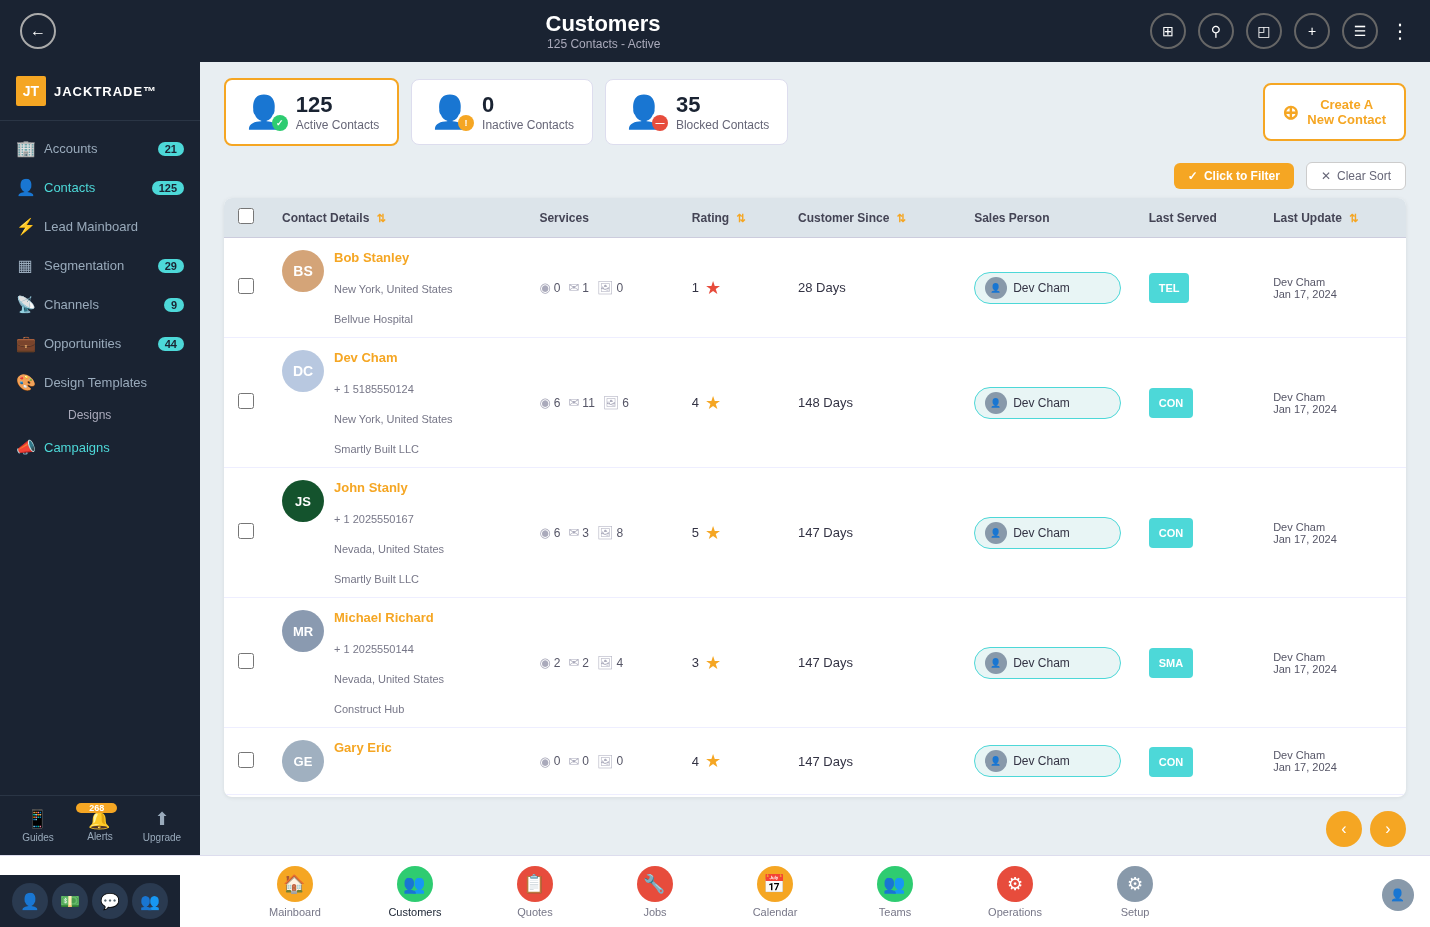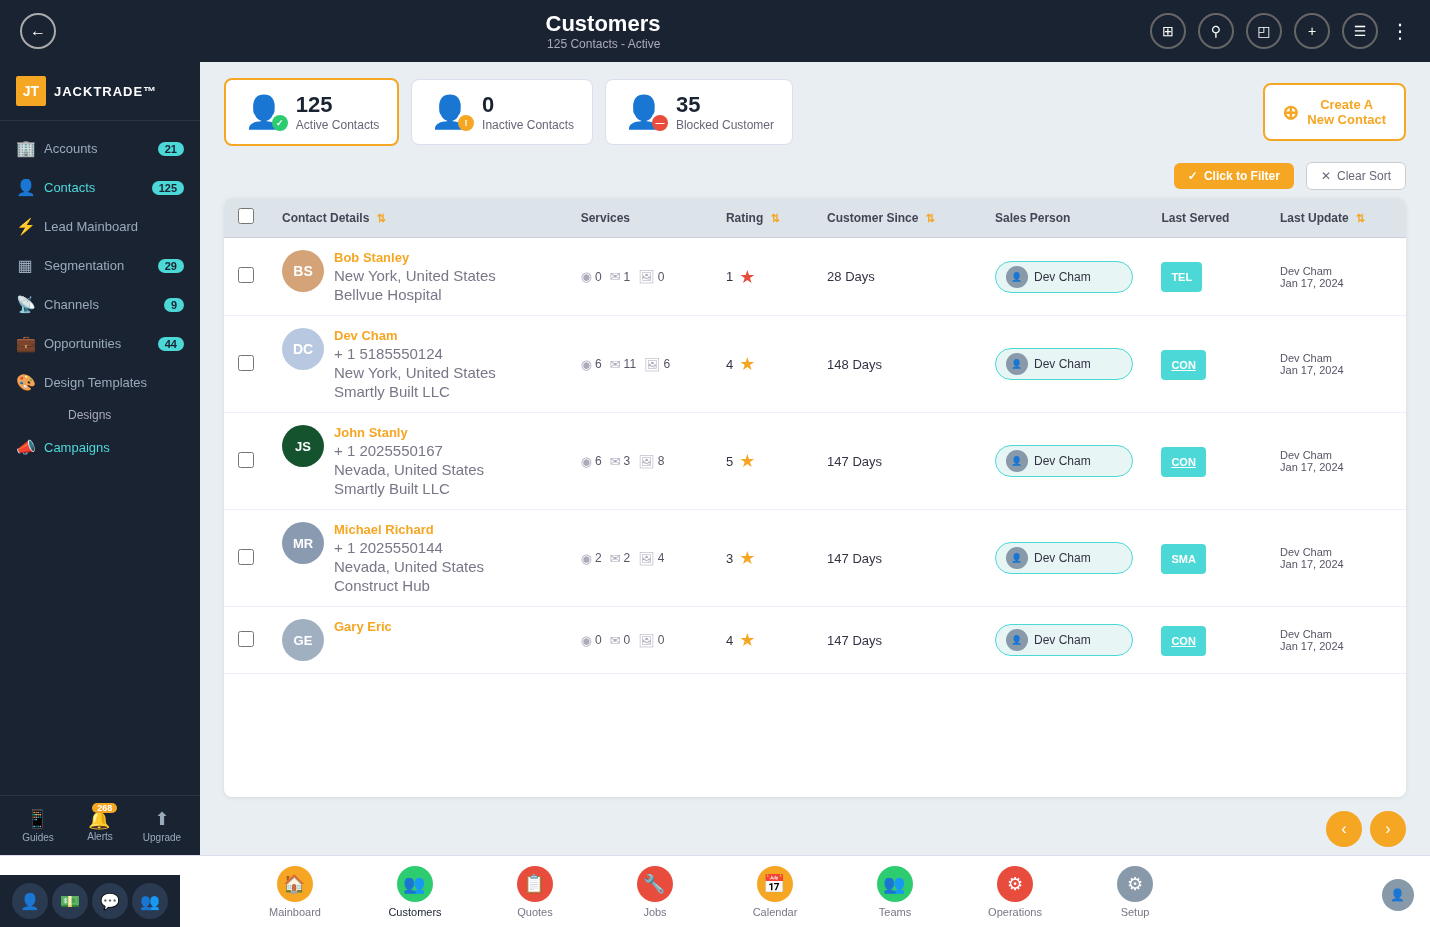--- a/index.html
+++ b/index.html
@@ -88,21 +88,21 @@
     }
     .sidebar-bottom-item {
       display: flex; flex-direction: column; align-items: center;
       color: #9ab; font-size: 10px; cursor: pointer; flex: 1;
     }
     .sidebar-bottom-item .icon { font-size: 18px; margin-bottom: 2px; }
     .alert-badge-wrap { position: relative; display: inline-block; }
     .alert-badge {
       position: absolute; top: -6px; right: -6px;
       background: #f5a623; color: white; border-radius: 10px;
-      padding: 0 5px; font-size: 9px; font-weight: 700;
+      padding: 0 13px; font-size: 9px; font-weight: 700;
     }
 
     
     .content-area {
       flex: 1;
       display: flex;
       flex-direction: column;
       overflow: hidden;
       background: #e8eef2;
     }
@@ -184,21 +184,21 @@
     td { padding: 12px 14px; font-size: 13px; color: #334; vertical-align: middle; }
 
     .contact-avatar {
       width: 42px; height: 42px; border-radius: 50%;
       display: flex; align-items: center; justify-content: center;
       font-size: 14px; font-weight: 700; color: white; flex-shrink: 0;
     }
     .contact-cell { display: flex; align-items: flex-start; gap: 10px; }
     .contact-info {}
     .contact-name { color: #f5a623; font-weight: 600; font-size: 13px; cursor: pointer; }
-    .contact-sub { font-size: 15px; color: #778; margin-top: 2px; }
+    .contact-sub { font-size: 11px; color: #778; margin-top: 18px; }
 
     .services-row { display: flex; align-items: center; gap: 8px; font-size: 12px; color: #556; }
     .svc-item { display: flex; align-items: center; gap: 3px; }
     .svc-icon { font-size: 13px; color: #aab; }
 
     .rating-cell { display: flex; align-items: center; gap: 6px; }
     .star { font-size: 18px; }
     .star.gold { color: #f5a623; }
     .star.red { color: #e74c3c; }
 
@@ -212,21 +212,21 @@
       width: 22px; height: 22px; border-radius: 50%;
       background: #8899aa; display: flex; align-items: center; justify-content: center;
       font-size: 9px; color: white; overflow: hidden;
     }
 
     .tag-chip {
       border-radius: 4px; padding: 9px 10px;
       font-size: 11px; font-weight: 700; color: white;
     }
     .tag-tel { background: #4dd8d8; }
-    .tag-con { background: #4dd8d8; text-decoration: underline; }
+    .tag-con { background: #4dd8d8; }
     .tag-sma { background: #4dd8d8; }
 
     .last-update-cell { font-size: 11px; color: #556; }
 
     .checkbox-cell { width: 30px; }
     .row-checkbox { width: 16px; height: 16px; cursor: pointer; }
 
     
     .pagination-bar {
       padding: 6px 24px 8px;
@@ -413,21 +413,21 @@
           <div class="stat-label">Inactive Contacts</div>
         </div>
       </div>
       <div class="stat-card">
         <div class="stat-icon-wrap">
           <span class="stat-person-icon">👤</span>
           <span class="stat-status-dot red">—</span>
         </div>
         <div class="stat-info">
           <div class="stat-number">35</div>
-          <div class="stat-label">Blocked Customer</div>
+          <div class="stat-label">Blocked Contacts</div>
         </div>
       </div>
       <div class="stat-spacer"></div>
       <button class="create-btn">
         <span style="font-size:20px;">⊕</span>
         <span>Create A<br>New Contact</span>
       </button>
     </div>
 
     <div class="filter-bar">

